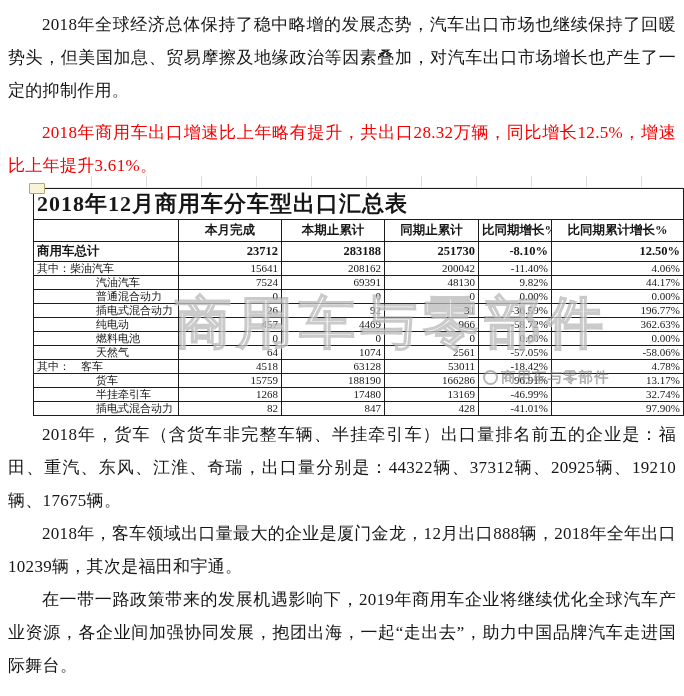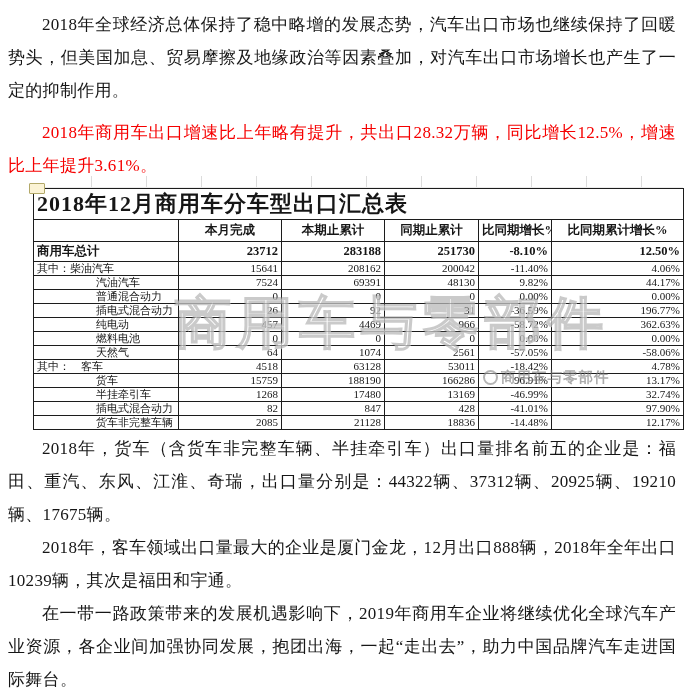--- a/index.html
+++ b/index.html
@@ -188,28 +188,20 @@
             <td class="num">32.74%</td>
           </tr>
           <tr class="data ind2">
             <td class="c-label"><span>插电式混合动力</span></td>
             <td class="num">82</td>
             <td class="num">847</td>
             <td class="num">428</td>
             <td class="num">-41.01%</td>
             <td class="num">97.90%</td>
           </tr>
-          <tr class="data ind2">
-            <td class="c-label"><span>货车非完整车辆</span></td>
-            <td class="num">2085</td>
-            <td class="num">21128</td>
-            <td class="num">18836</td>
-            <td class="num">-14.48%</td>
-            <td class="num">12.17%</td>
-          </tr>
         </tbody>
     </table>
 
     <div class="wm-large">商用车与零部件</div>
     <div class="wm-small">
       <span class="ring"></span>
       <span>商用车与零部件</span>
     </div>
   </div>
 

